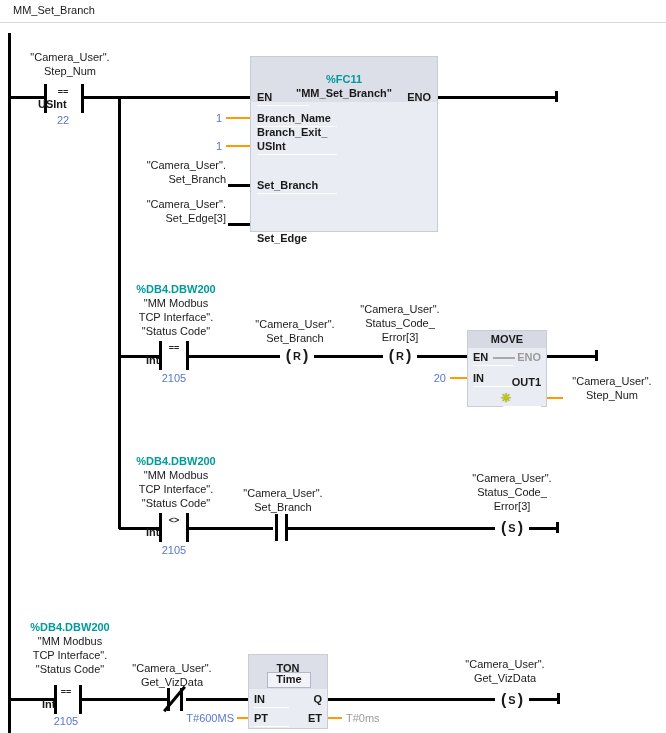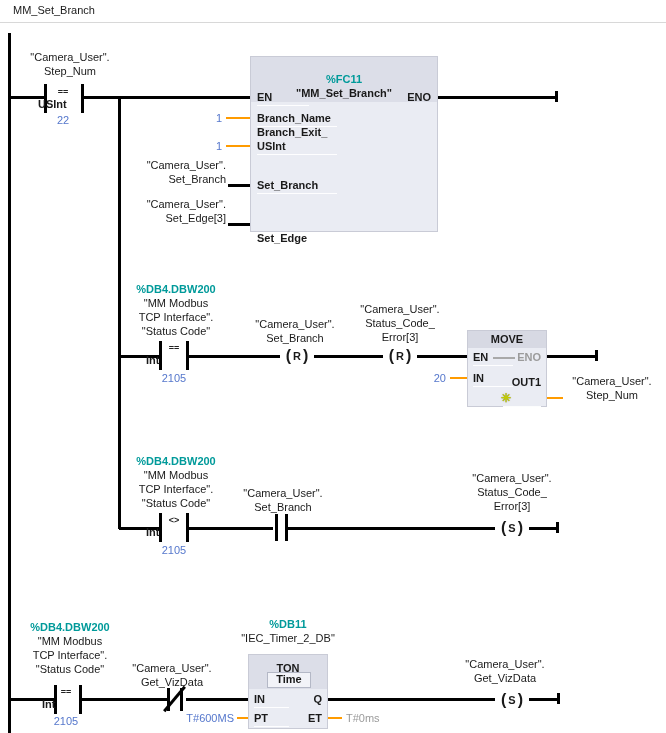--- a/index.html
+++ b/index.html
@@ -217,24 +217,20 @@
     <div>"Camera_User".</div>
     <div>Get_VizData</div>
   </div>
   <div class="cmp" style="left:164px;top:683px;width:22px;height:32px;">
     <div class="bar" style="left:3px;top:5px;height:23px;"></div>
     <div class="bar" style="left:16px;top:5px;height:23px;"></div>
     <div class="slash" style="left:9px;top:0px;height:32px;"></div>
   </div>
   <div class="wh" style="left:186px;top:698px;width:62px;"></div>
 
-  <div class="lbl" style="left:228px;top:617px;width:120px;">
-    <div class="addr">%DB11</div>
-    <div>"IEC_Timer_2_DB"</div>
-  </div>
   <div class="block" style="left:248px;top:654px;width:78px;height:73px;">
     <div class="bhead" style="height:34px;">
       <div class="bhl" style="margin-top:6px;">TON</div>
     </div>
     <div class="tbox" style="left:18px;top:17px;width:42px;height:14px;">Time</div>
     <div class="param" style="left:5px;top:38px;">IN</div>
     <div class="param" style="right:5px;top:38px;">Q</div>
     <div class="ul" style="left:5px;top:52px;width:35px;"></div>
     <div class="param" style="left:5px;top:57px;">PT</div>
     <div class="param" style="right:5px;top:57px;">ET</div>

